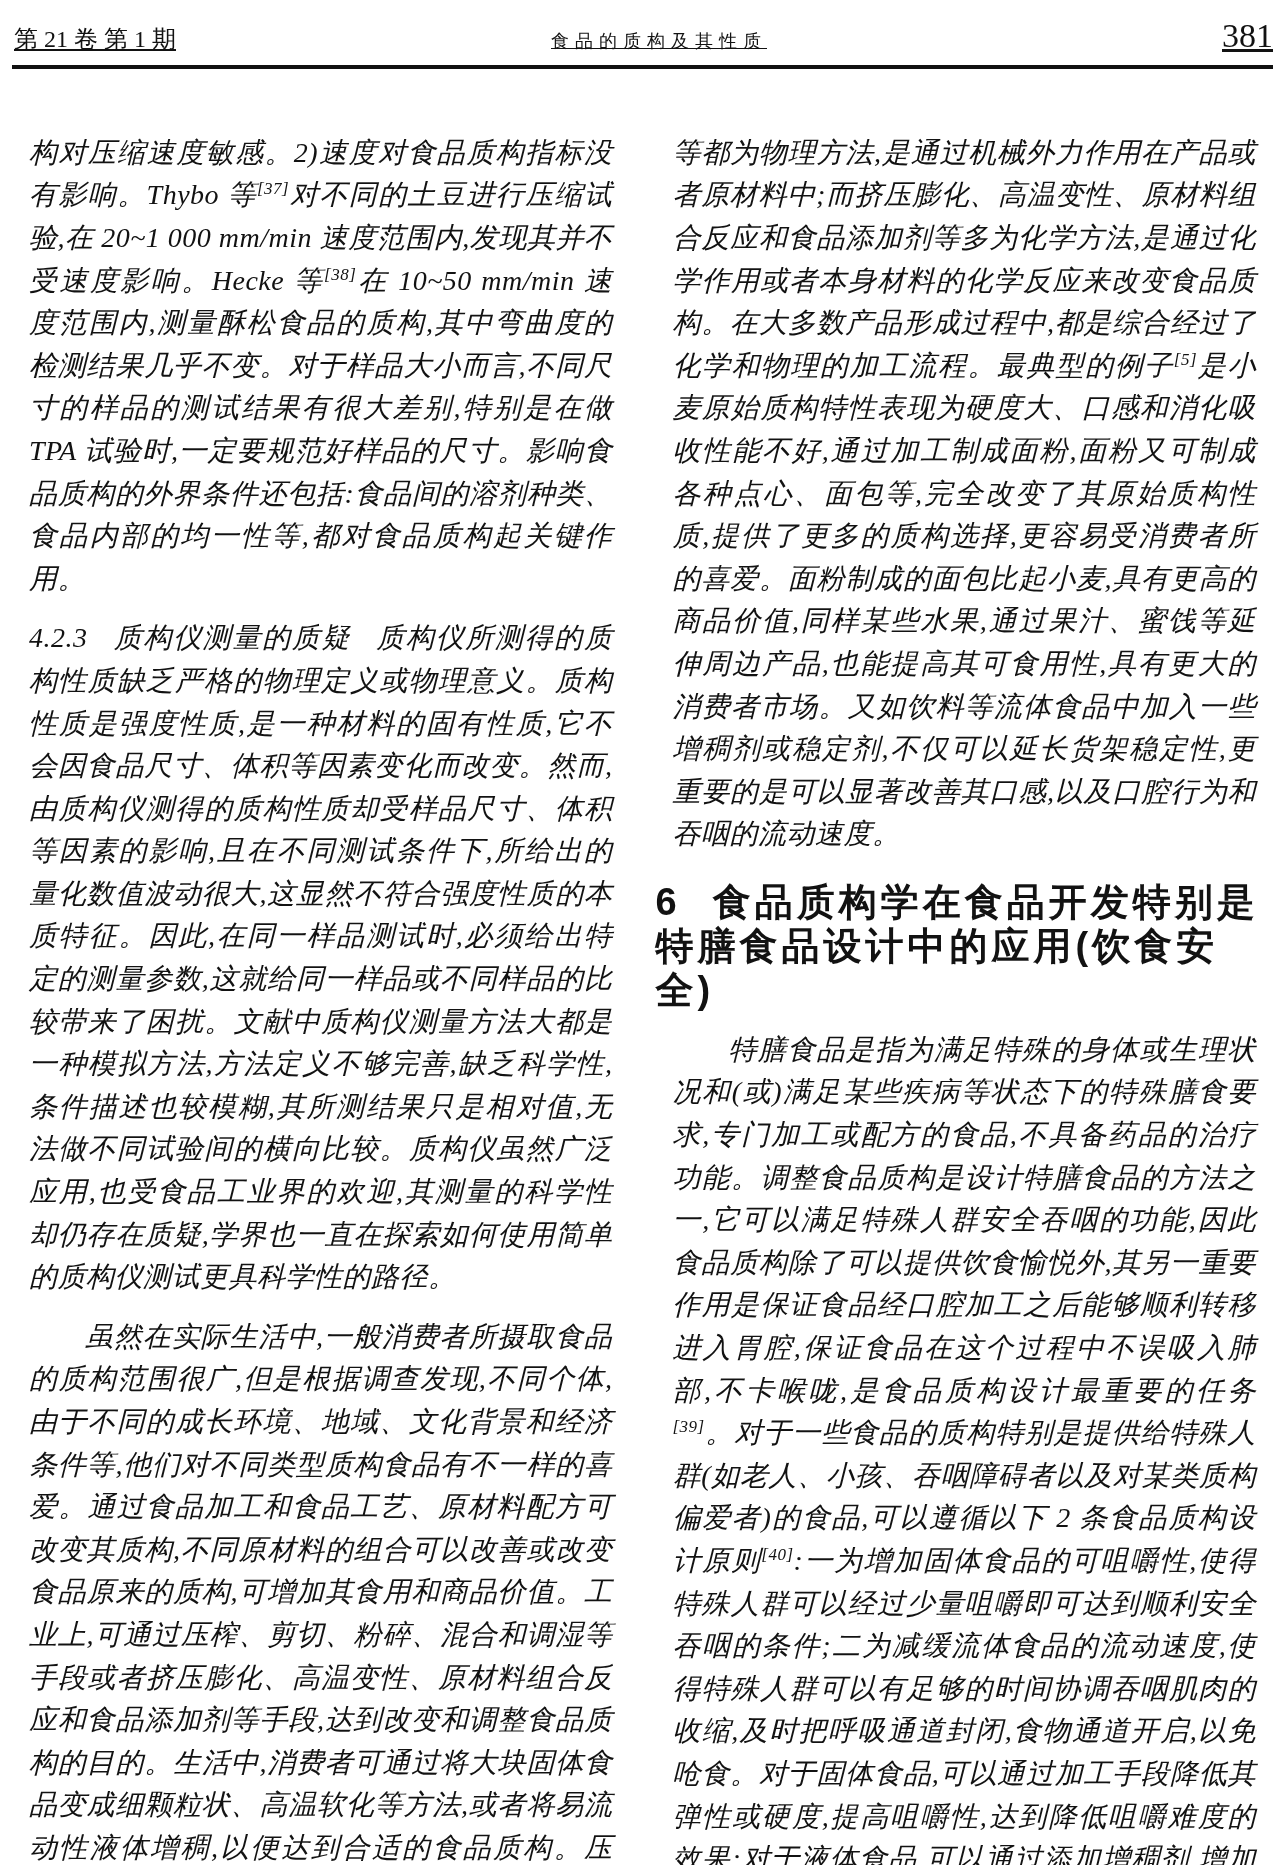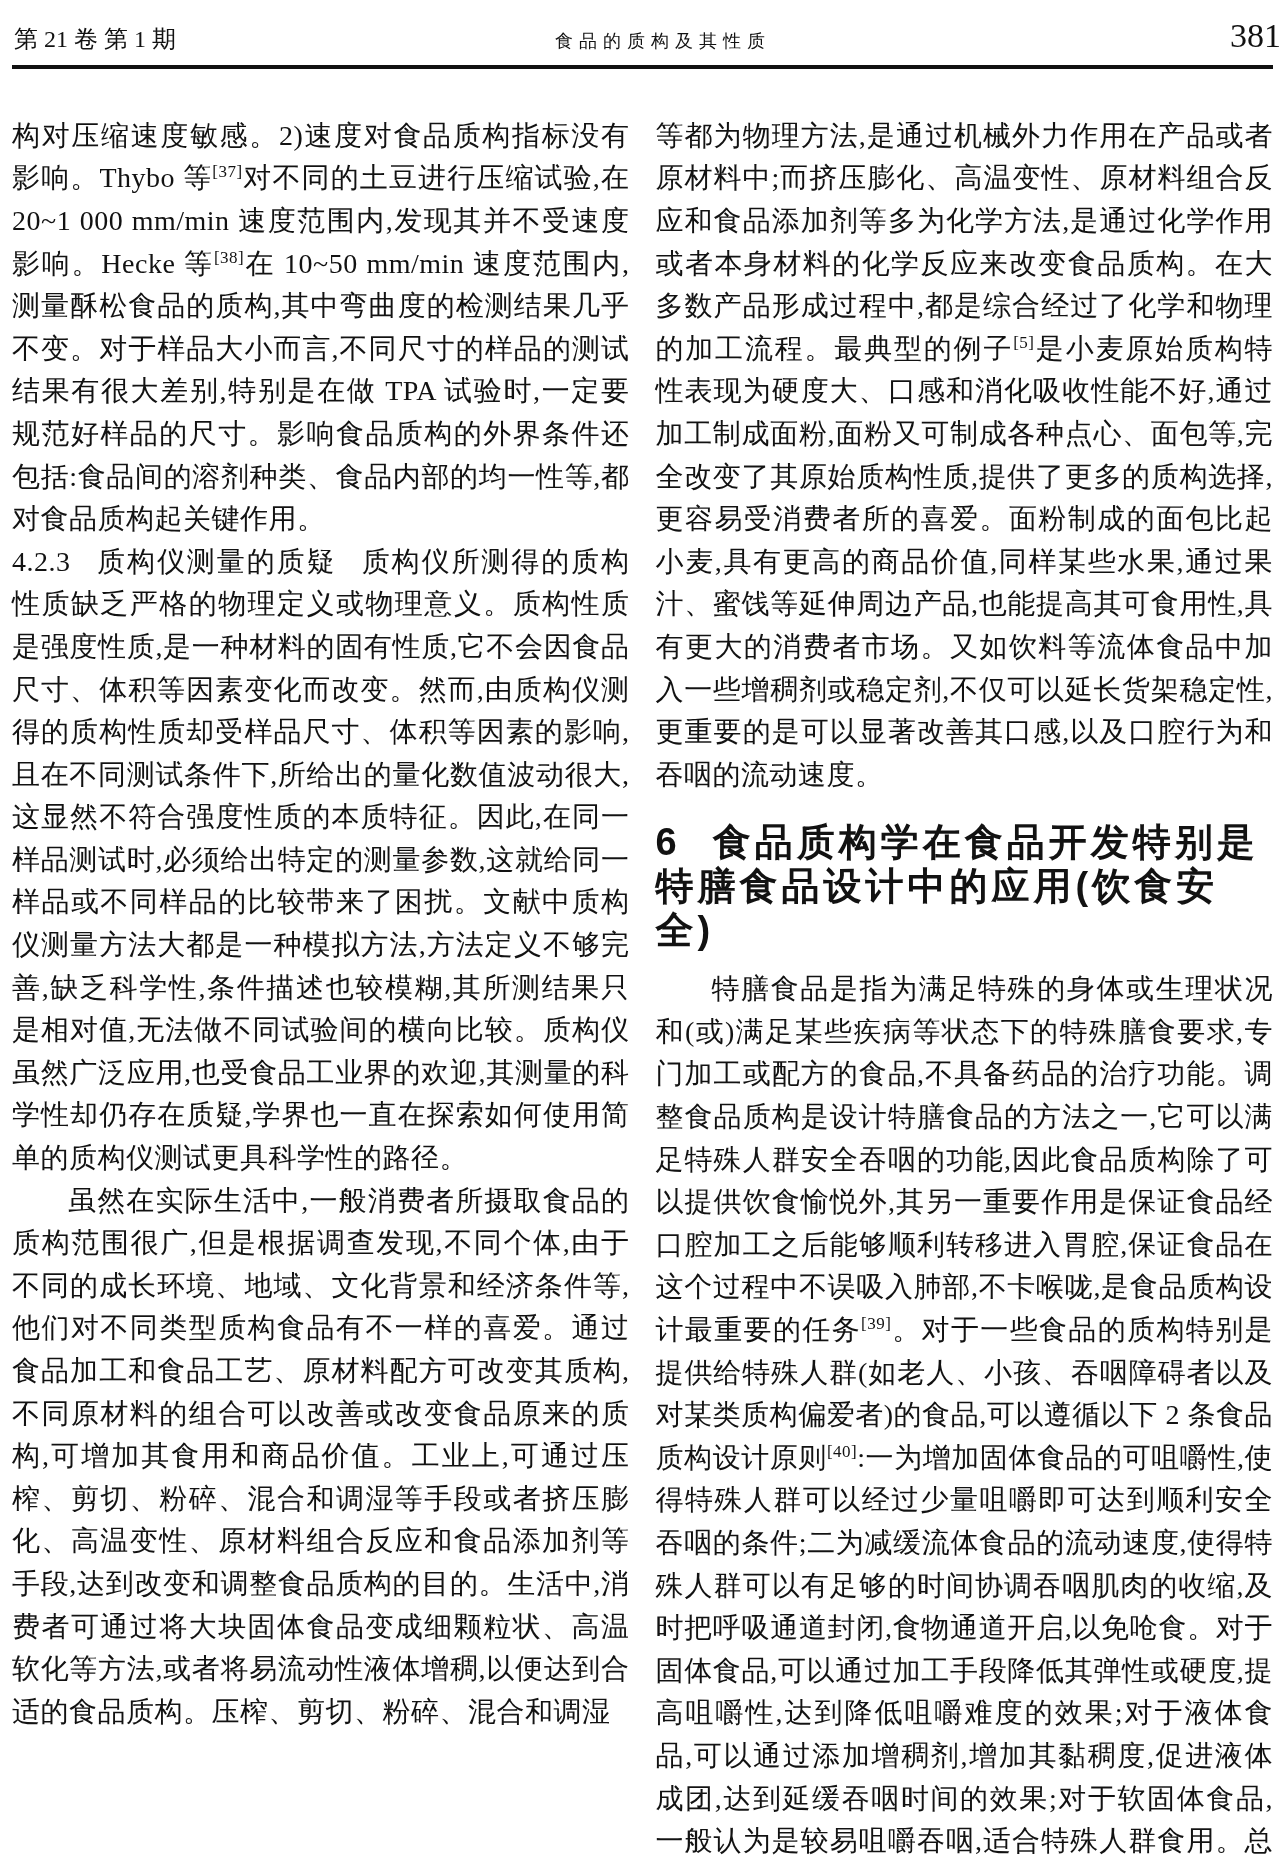--- a/index.html
+++ b/index.html
@@ -10,23 +10,24 @@
     background:#ffffff;
     color:#121212;
     font-family:"Liberation Serif","DejaVu Serif",serif;
     overflow:hidden;
     box-sizing:border-box;
   }
   .running-head{
     display:flex;
     justify-content:space-between;
     align-items:baseline;
-    padding:16px 4px 0 14px;
+    padding:16px 12px 0 14px;
     font-size:24px;
     line-height:1.2;
+    text-decoration:underline;
   }
   .running-head .journal-title{
     font-size:18px;
     letter-spacing:6px;
     transform:translateX(-40px);
   }
   .running-head .page-number{
     font-size:34px;
   }
   .head-rule{
@@ -38,25 +39,26 @@
     display:flex;
     gap:26px;
     padding:0 12px;
     margin-top:46px;
   }
   .col{
     width:618px;
     box-sizing:border-box;
   }
   .col p{
-    margin:0;
+    margin:17px;
     font-size:28px;
     line-height:42.6px;
     text-align:justify;
     letter-spacing:0.5px;
+    font-style:italic;
   }
   .col p.indent{ text-indent:2em; }
   .col sup{
     font-size:17px;
     line-height:0;
     vertical-align:super;
   }
   .sub-label{ margin-right:0.9em; }
   .sub-title{ margin-right:0.9em; }
   h2.section-heading{

